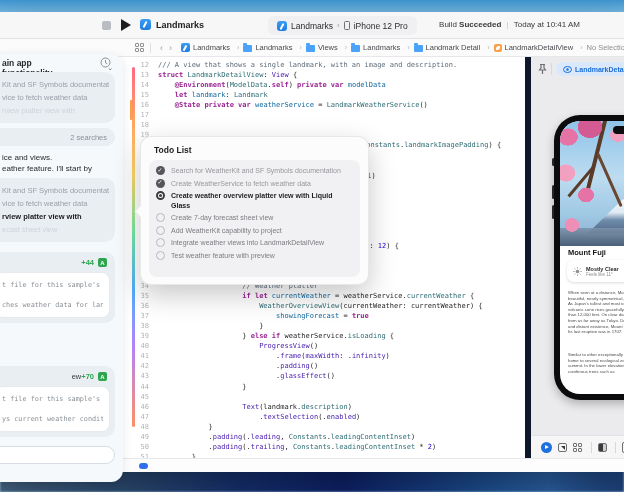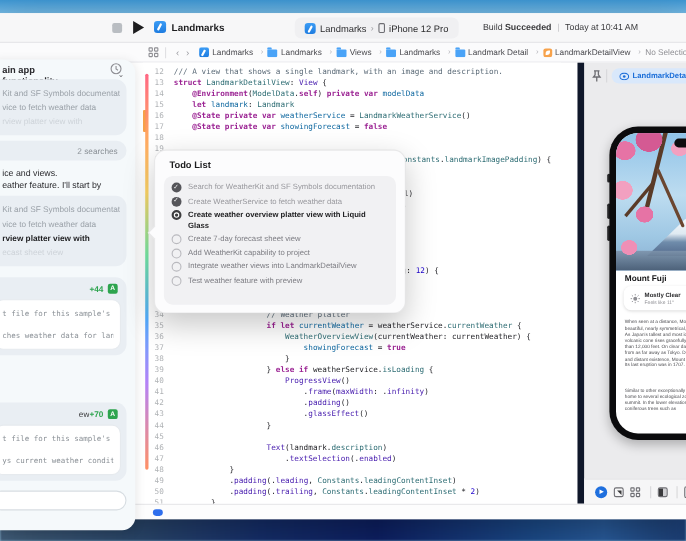--- a/index.html
+++ b/index.html
@@ -232,21 +232,20 @@
           <div class="code-line">
             <span class="ln">15</span>
             <span class="ct"><span class="x">    </span><span class="k">let</span><span class="x"> </span><span class="v">landmark</span><span class="x">: </span><span class="p">Landmark</span></span>
           </div>
           <div class="code-line">
             <span class="ln">16</span>
             <span class="ct"><span class="x">    </span><span class="k">@State</span><span class="x"> </span><span class="k">private</span><span class="x"> </span><span class="k">var</span><span class="x"> </span><span class="v">weatherService</span><span class="x"> = </span><span class="p">LandmarkWeatherService</span><span class="x">()</span></span>
           </div>
           <div class="code-line">
             <span class="ln">17</span>
-            <span class="ct"><span class="x">    </span><span class="k">@State</span><span class="x"> </span><span class="k">private</span><span class="x"> </span><span class="k">var</span><span class="x"> </span><span class="v">showingForecast</span><span class="x"> = </span><span class="k">false</span></span>
           </div>
           <div class="code-line">
             <span class="ln">18</span>
             <span class="ct"></span>
           </div>
           <div class="code-line">
             <span class="ln">19</span>
             <span class="ct"></span>
           </div>
           <div class="code-line">

